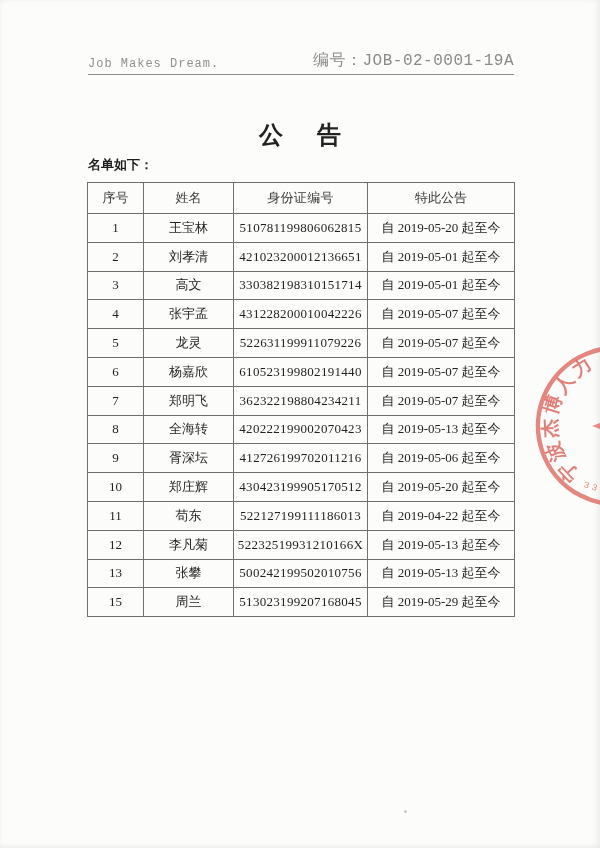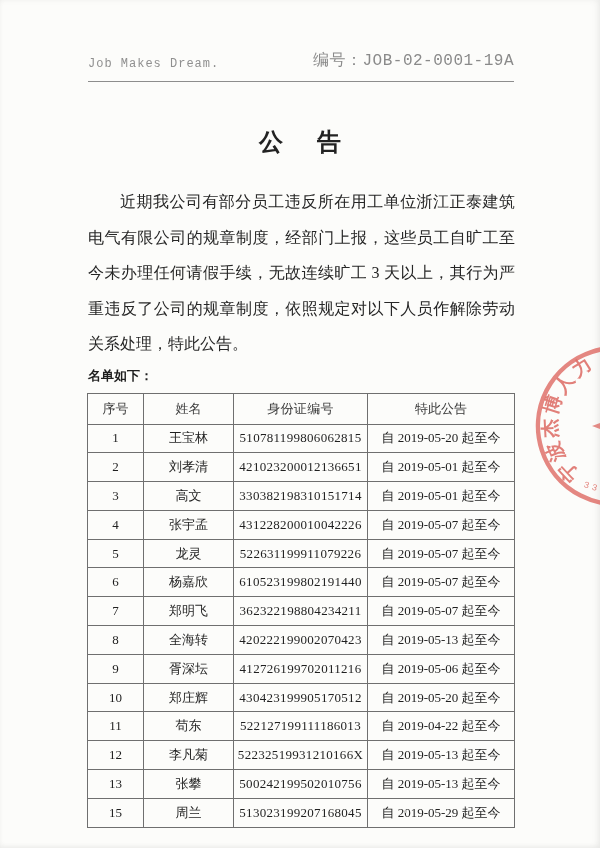--- a/index.html
+++ b/index.html
@@ -11,21 +11,21 @@
     overflow:hidden;
     font-family:"Liberation Serif","DejaVu Serif",serif;
     color:#2e2e2e;
     box-shadow:inset -3px 0 6px rgba(0,0,0,.05), inset 0 -2px 5px rgba(0,0,0,.04);
   }
   
   .doc-header{
     margin:50px 86px 0 88px;
     display:flex;justify-content:space-between;align-items:flex-end;
     border-bottom:1.5px solid #8d8d8d;
-    padding-bottom:10px;
+    padding-bottom:3px;
   }
   .slogan{
     font-family:"Liberation Mono","DejaVu Sans Mono",monospace;
     font-size:12px;color:#8f8f8f;letter-spacing:1px;
   }
   .doc-number{
     font-family:"Liberation Mono","DejaVu Sans Mono",monospace;
     font-size:16px;color:#8a8a8a;letter-spacing:.5px;
   }
   
@@ -91,21 +91,20 @@
 
 <div class="page">
 
   <div class="doc-header">
     <span class="slogan">Job Makes Dream.</span>
     <span class="doc-number">编号：JOB-02-0001-19A</span>
   </div>
 
   <div class="title">公  告</div>
 
-  <p class="paragraph">近期我公司有部分员工违反所在用工单位浙江正泰建筑电气有限公司的规章制度，经部门上报，这些员工自旷工至今未办理任何请假手续，无故连续旷工 3 天以上，其行为严重违反了公司的规章制度，依照规定对以下人员作解除劳动关系处理，特此公告。</p>
 
   <div class="list-intro">名单如下：</div>
 
   <table class="roster">
     <thead>
       <tr>
         <th class="c-no">序号</th>
         <th class="c-name">姓名</th>
         <th class="c-id">身份证编号</th>
         <th class="c-time">特此公告</th>

